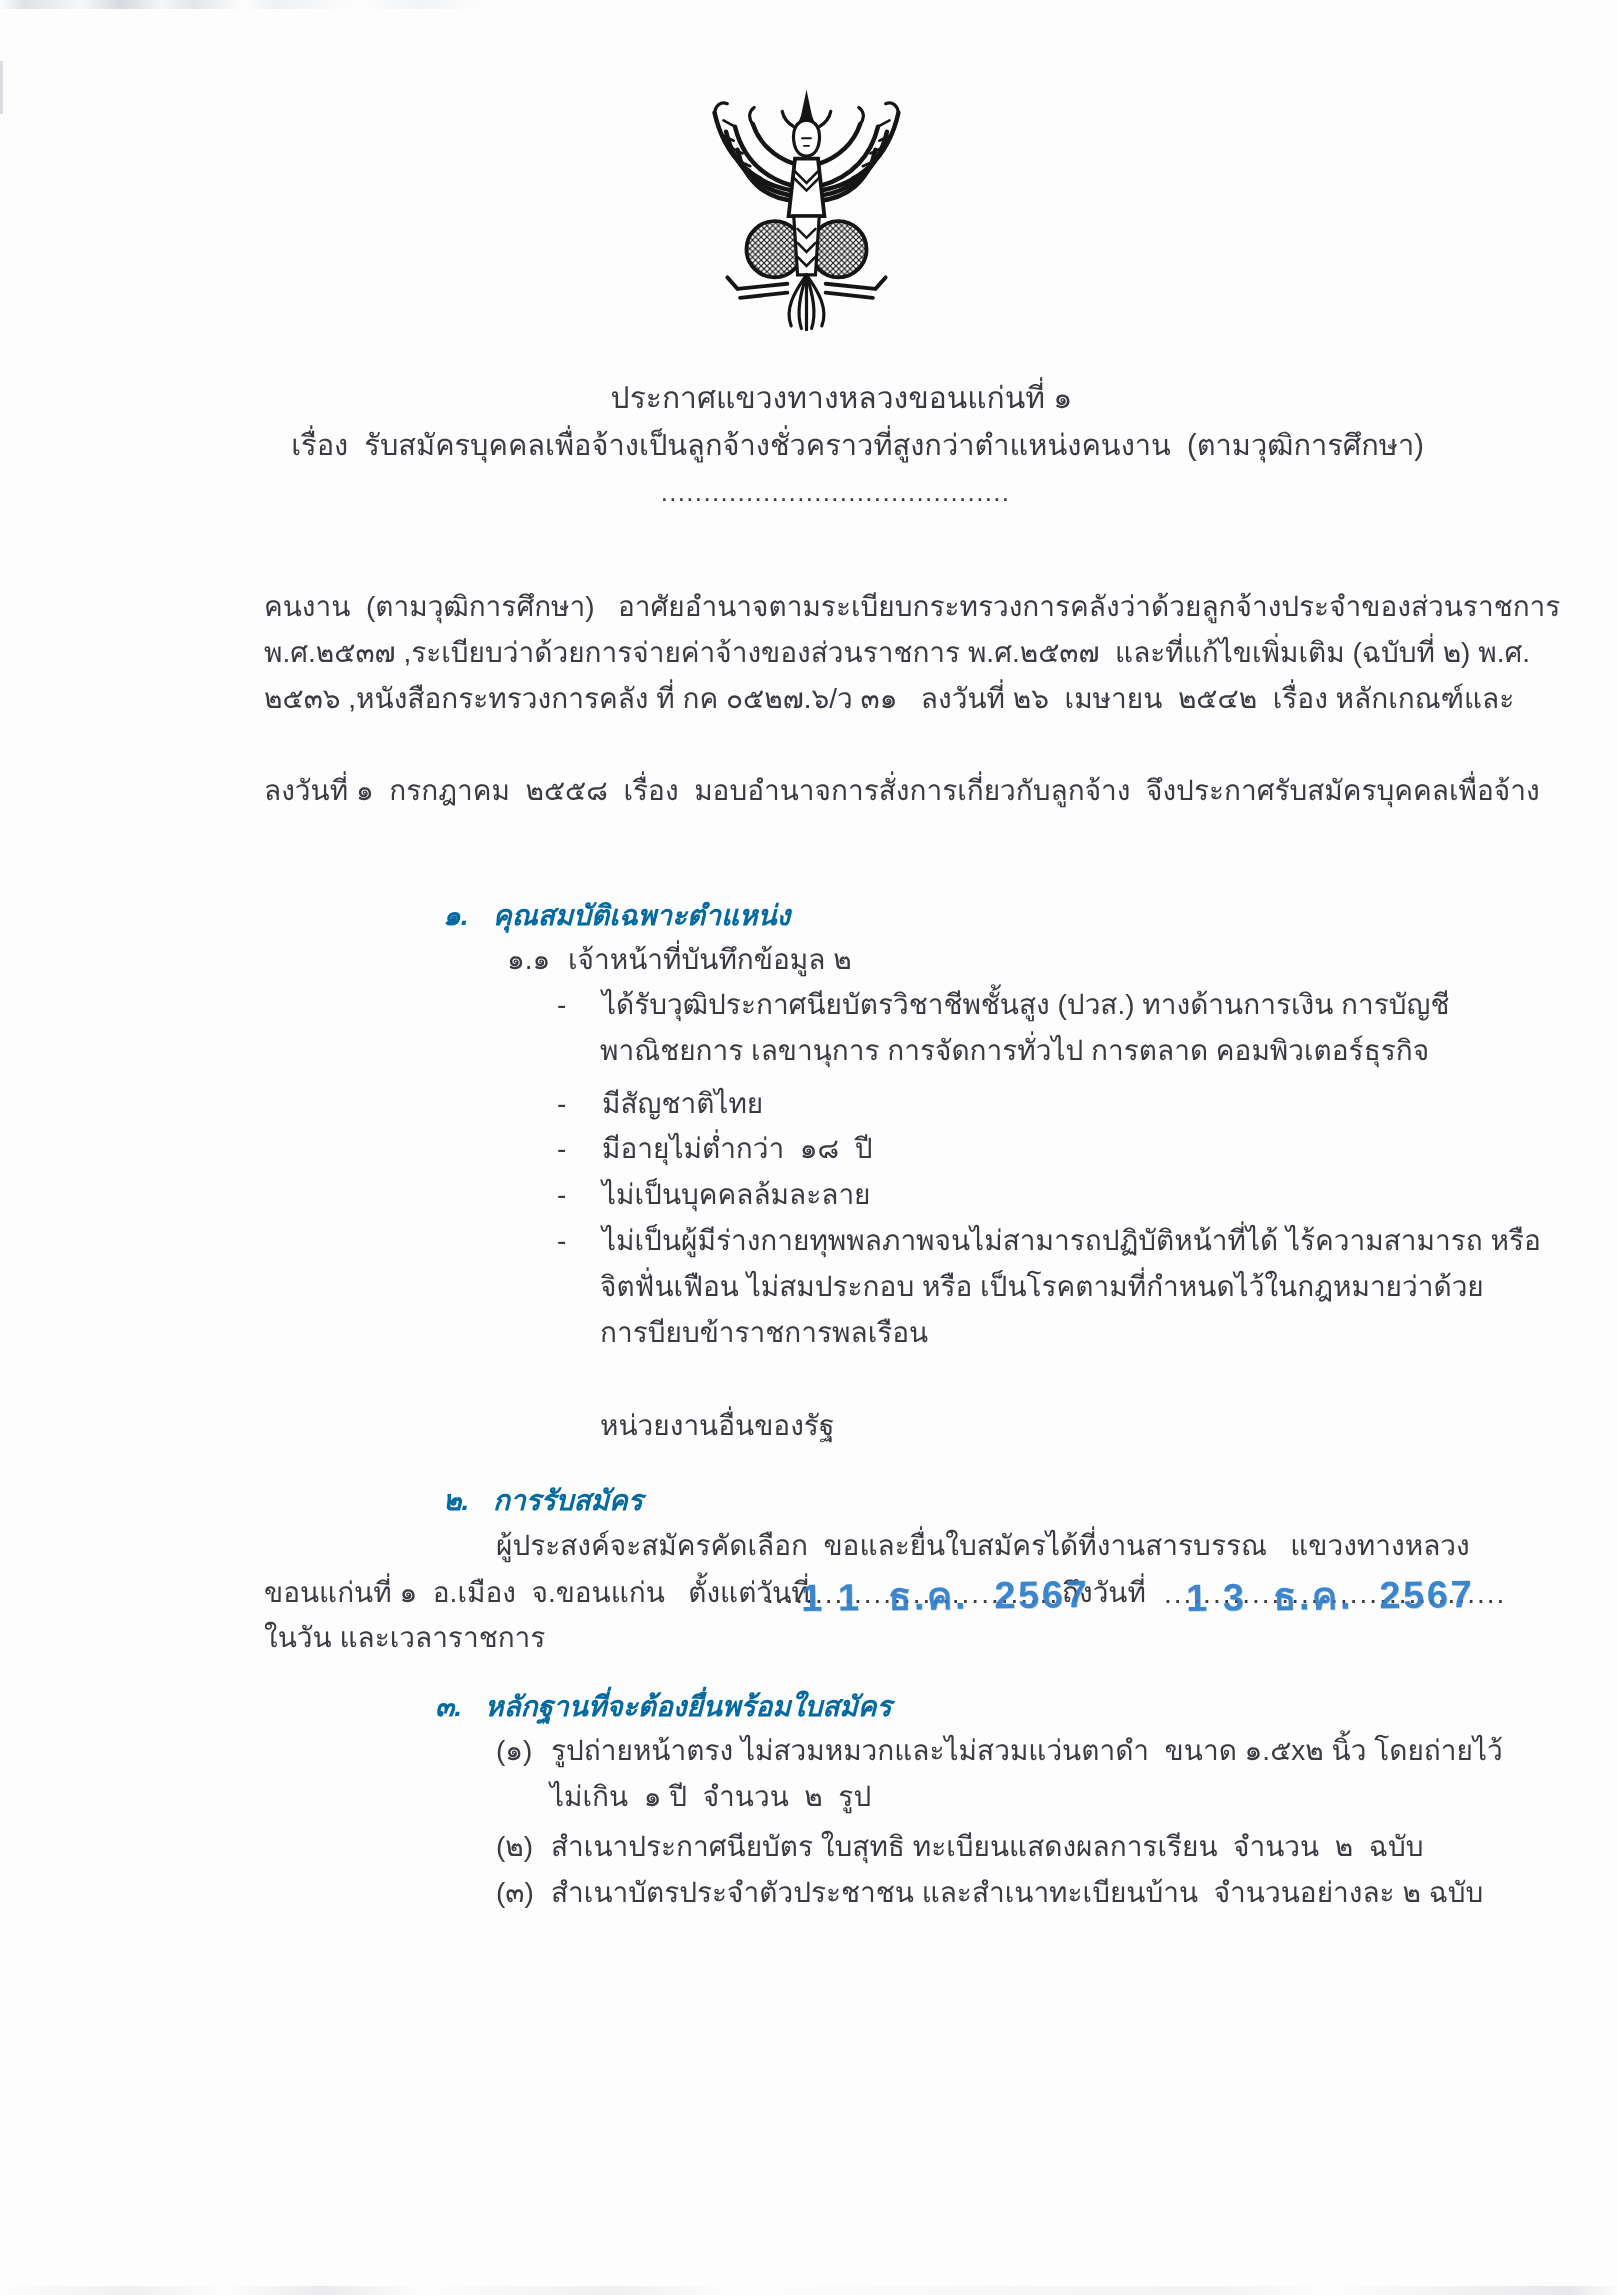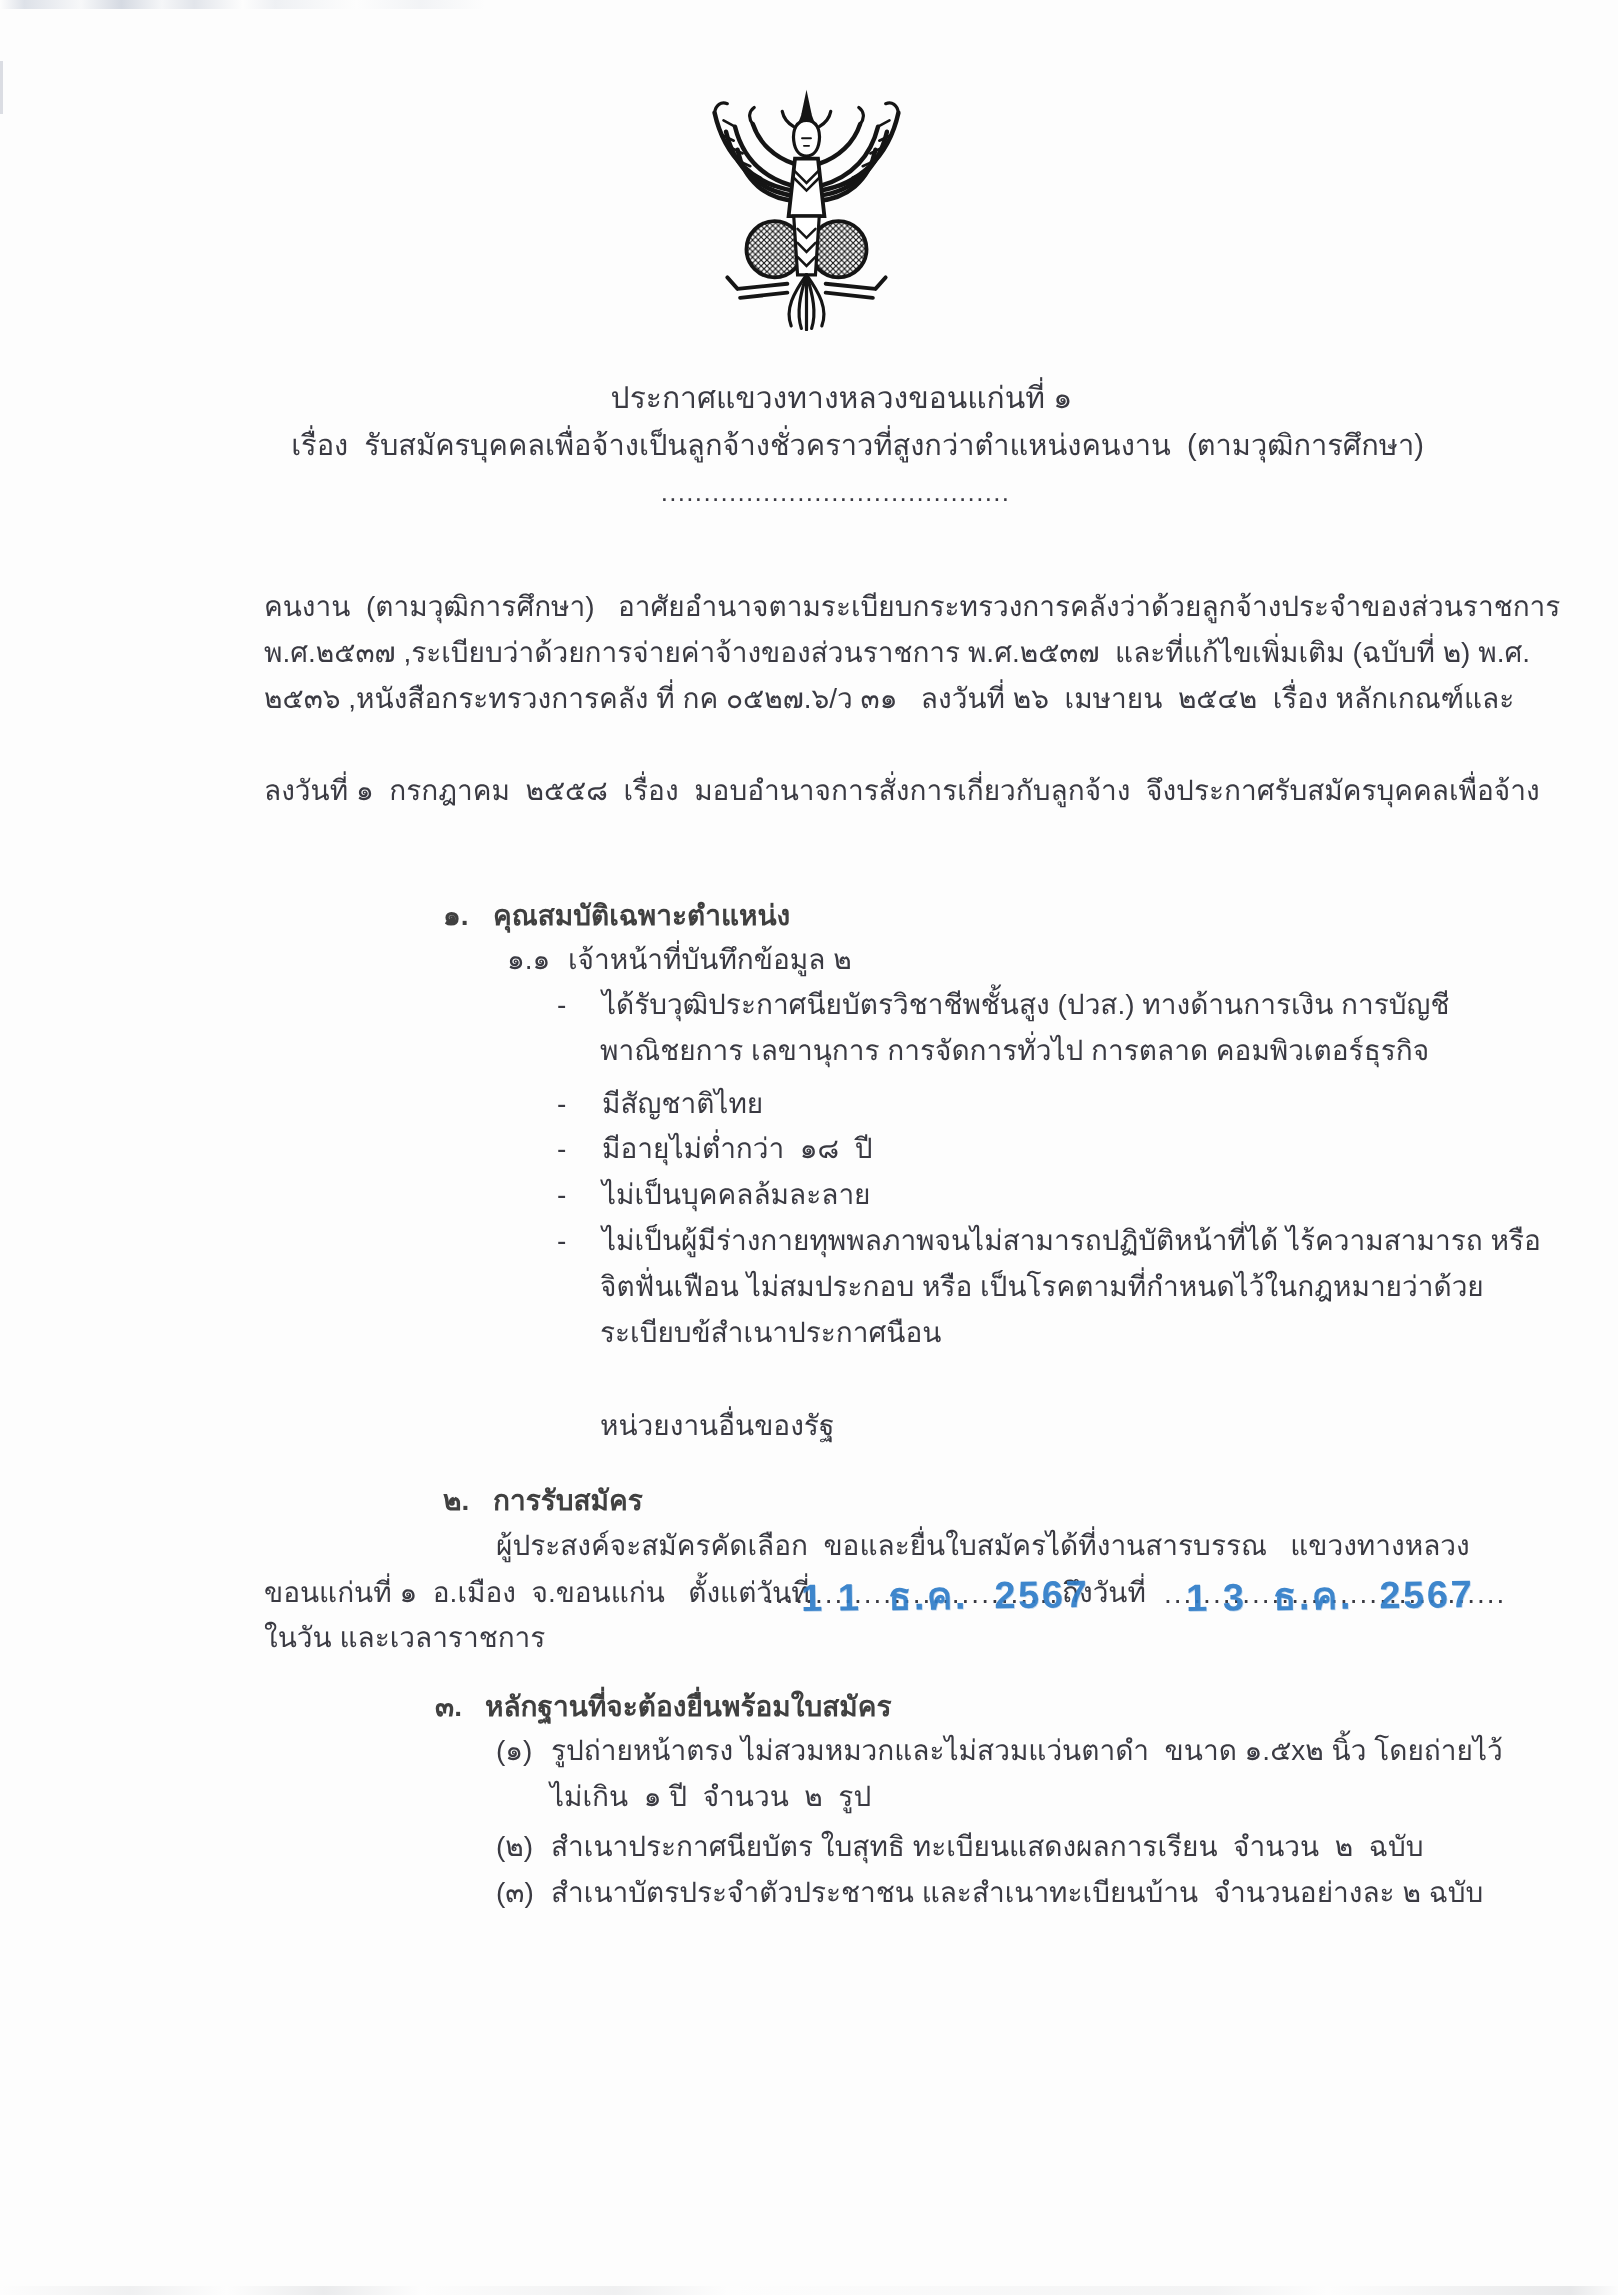--- a/index.html
+++ b/index.html
@@ -13,21 +13,21 @@
     color:#3a3a42;
   }
   .line {
     position:absolute;
     white-space:pre;
     font-size:28px;
     line-height:1.25;
     color:#3a3a42;
   }
   .centered { left:0; width:1619px; text-align:center; }
-  .bold { font-weight:700; color:#404040; }
+  .bold { font-weight:700; color:#0369a1;font-style:italic; }
   .title-line { font-size:30px; transform:translateX(32px); }
   .subject-line { font-size:29px;padding-left:48px; }
   .divider { letter-spacing:1.3px; font-size:26px; transform:translateX(26px); }
   .sec-num { display:inline-block; width:50px; }
   .sub-num { display:inline-block; width:61px; }
   .dash { display:inline-block; width:45px; }
   .item-num { display:inline-block; width:55px; }
   .leader-clip {
     position:absolute;
     overflow:hidden;
@@ -138,21 +138,21 @@
   <div class="line" style="left:600px;top:1033px">พาณิชยการ เลขานุการ การจัดการทั่วไป การตลาด คอมพิวเตอร์ธุรกิจ</div>
 
   <div class="line" style="left:557px;top:1086px"><span class="dash">-</span><span>มีสัญชาติไทย</span></div>
 
   <div class="line" style="left:557px;top:1131px"><span class="dash">-</span><span>มีอายุไม่ต่ำกว่า  ๑๘  ปี</span></div>
 
   <div class="line" style="left:557px;top:1177px"><span class="dash">-</span><span>ไม่เป็นบุคคลล้มละลาย</span></div>
 
   <div class="line" style="left:557px;top:1223px"><span class="dash">-</span><span>ไม่เป็นผู้มีร่างกายทุพพลภาพจนไม่สามารถปฏิบัติหน้าที่ได้ ไร้ความสามารถ หรือ</span></div>
   <div class="line" style="left:600px;top:1269px">จิตฟั่นเฟือน ไม่สมประกอบ หรือ เป็นโรคตามที่กำหนดไว้ในกฎหมายว่าด้วย</div>
-  <div class="line" style="left:600px;top:1315px">ระเบียบข้สำเนาประกาศนือน</div>
+  <div class="line" style="left:600px;top:1315px">การบียบข้าราชการพลเรือน</div>
 
   <div class="line" style="left:600px;top:1408px">หน่วยงานอื่นของรัฐ</div>
 
   <div class="line bold" style="left:443px;top:1483px"><span class="sec-num">๒.</span><span>การรับสมัคร</span></div>
   <div class="line" style="left:496px;top:1528px">ผู้ประสงค์จะสมัครคัดเลือก  ขอและยื่นใบสมัครได้ที่งานสารบรรณ   แขวงทางหลวง</div>
 
   <div class="line" style="left:264px;top:1575px">ขอนแก่นที่ ๑  อ.เมือง  จ.ขอนแก่น   ตั้งแต่วันที่</div>
   <span class="leader-clip" style="left:766px;top:1575px;width:293px">....................................................</span>
   <div class="line" style="left:1062px;top:1575px">ถึงวันที่</div>
   <span class="leader-clip" style="left:1164px;top:1575px;width:344px">............................................................</span>

